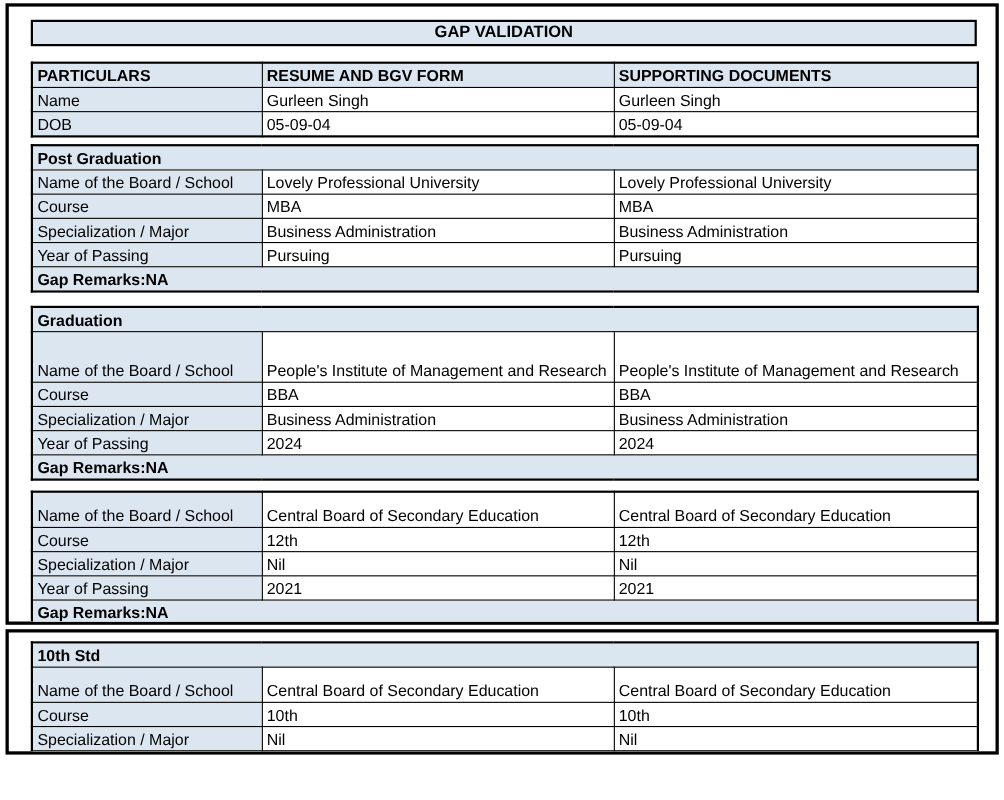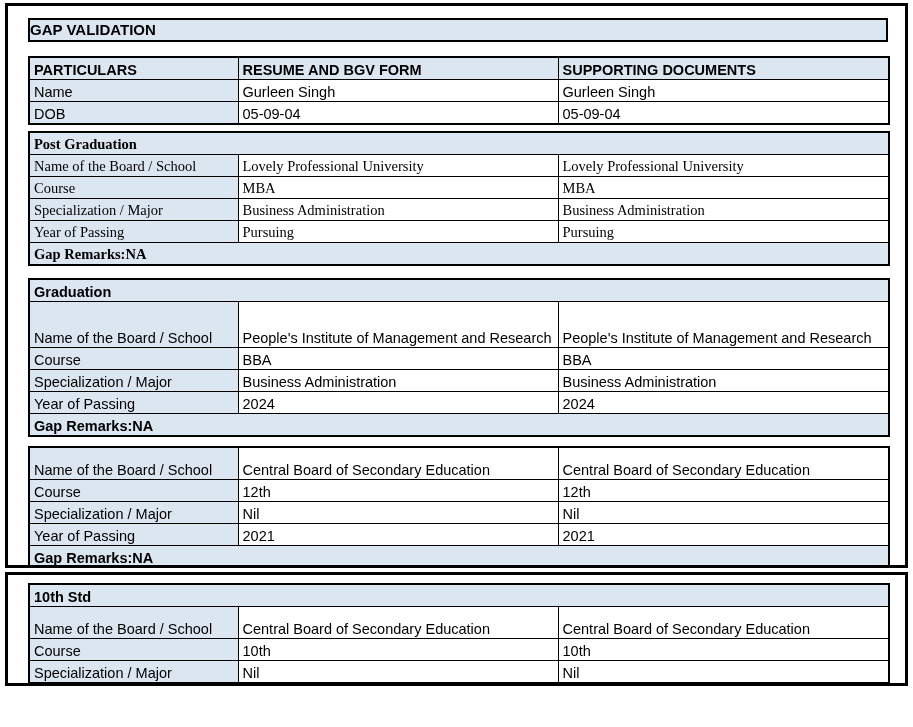--- a/index.html
+++ b/index.html
@@ -35,21 +35,21 @@
   }
   .title-bar {
     box-sizing: border-box;
     width: 860px;
     height: 24px;
     line-height: 20px;
     border: 2px solid var(--border);
     background: var(--header-bg);
     font-weight: bold;
     font-size: 15px;
-    text-align: left;
+    text-align: center;
     margin-bottom: 14px;
   }
   table.tbl {
     border-collapse: collapse;
     table-layout: fixed;
     width: 860px;
     border: 2px solid var(--border);
     background: #fff;
   }
   table.tbl td {
@@ -61,21 +61,21 @@
     white-space: nowrap;
   }
   col.c1 { width: 209px; }
   col.c2 { width: 320px; }
   col.c3 { width: 331px; }
   .hdr-row td, td.sec-hdr, td.gap, td.lbl { background: var(--header-bg); }
   .hdr-row td, td.sec-hdr, td.gap { font-weight: bold; }
   td.lbl, td.sec-hdr, td.gap { vertical-align: middle; }
   td.gap { height: 21px; }
   .mb-a { margin-bottom: 6px; }
-  .mb-b { margin-bottom: 12px; font-family: Liberation Serif, serif; }
+  .mb-b { margin-bottom: 12px; }
   .mb-c { margin-bottom: 9px; }
   table.sec-grad tr.name-row td { height: 44px; }
   table.sec-12 tr.name-row td,
   table.sec-10 tr.name-row td { height: 30px; }
 </style>
 </head>
 <body>
 
 <div class="page">
 

